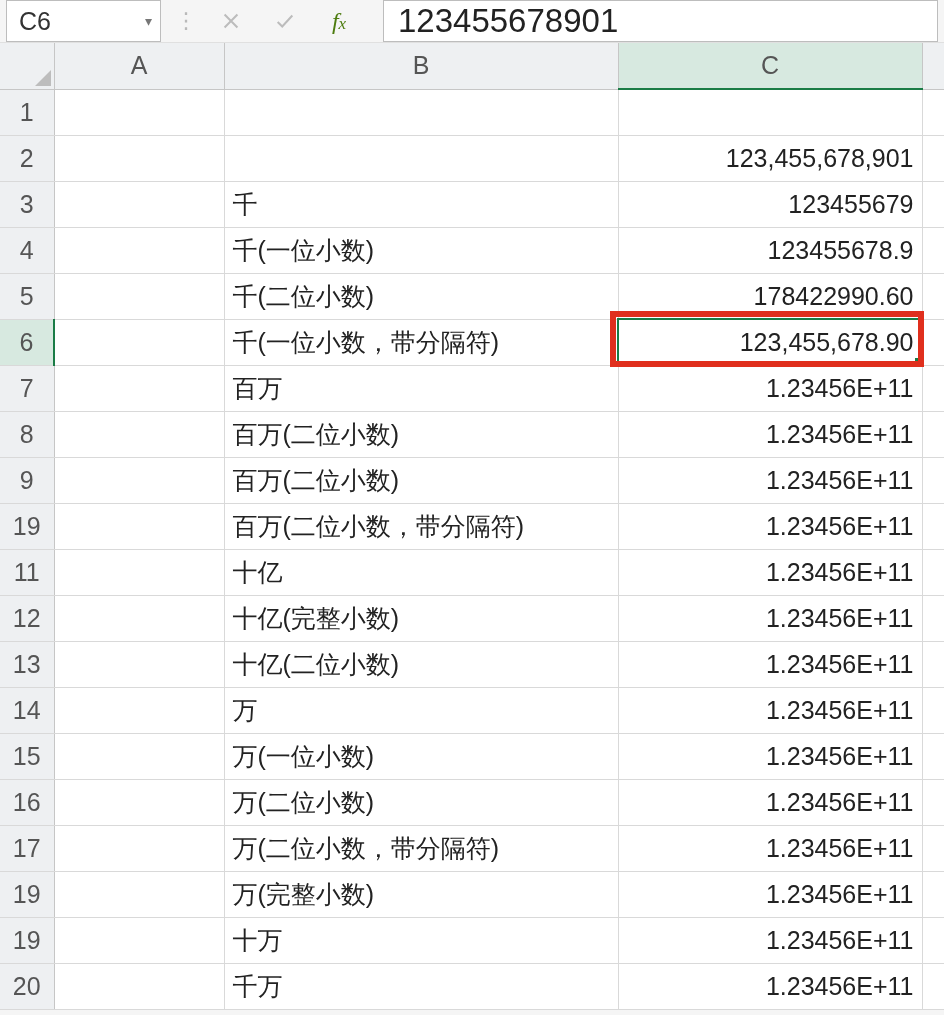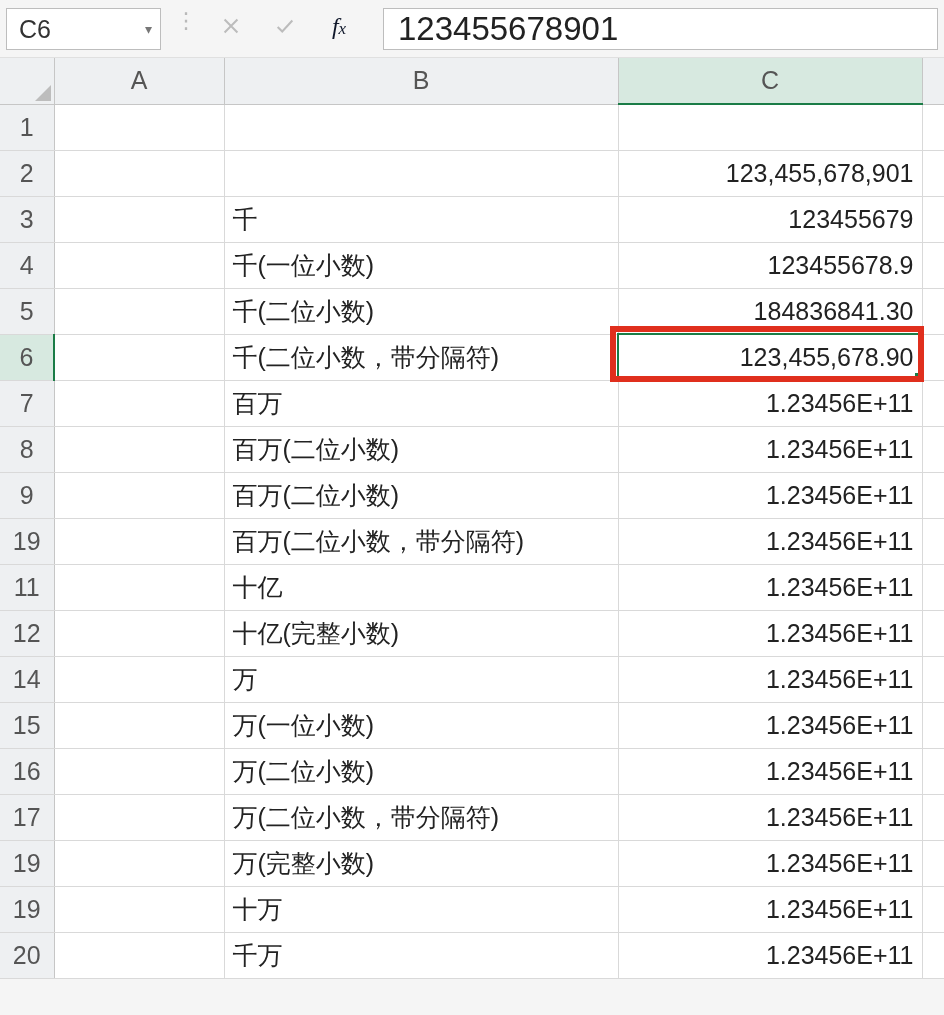--- a/index.html
+++ b/index.html
@@ -5,21 +5,22 @@
   * { box-sizing: border-box; margin: 0; padding: 0; }
   body {
     font-family: "Segoe UI", Arial, sans-serif;
     background: #f5f5f5;
     width: 944px;
     height: 1015px;
     overflow: hidden;
   }
   .formula-bar {
     display: flex;
-    height: 58px;
+    align-items: center;
+    height: 43px;
     padding: 8px 6px;
     background: #f5f5f5;
     gap: 14px;
     border-bottom: 1px solid #e0e0e0;
   }
   .name-box {
     width: 155px;
     height: 42px;
     background: #fff;
     border: 1px solid #bdbdbd;
@@ -46,21 +47,21 @@
     align-items: center;
     justify-content: center;
     color: #bcbcbc;
     font-size: 22px;
   }
   .fb-btn svg { width: 22px; height: 22px; }
   .fx-label {
     font-style: italic;
     font-family: "Times New Roman", serif;
     font-size: 24px;
-    color: #0f172a;
+    color: #4d7c0f;
   }
   .formula-input {
     flex: 1;
     height: 42px;
     background: #fff;
     border: 1px solid #bdbdbd;
     padding: 0 14px;
     font-size: 33px;
     color: #222;
     display: flex;
@@ -229,27 +230,27 @@
           <th class="rowhdr">4</th>
           <td class="cell col-a"></td>
           <td class="cell col-b">千(一位小数)</td>
           <td class="cell col-c">123455678.9</td>
           <td class="cell"></td>
         </tr>
         <tr>
           <th class="rowhdr">5</th>
           <td class="cell col-a"></td>
           <td class="cell col-b">千(二位小数)</td>
-          <td class="cell col-c">184836841.30</td>
+          <td class="cell col-c">178422990.60</td>
           <td class="cell"></td>
         </tr>
         <tr>
           <th class="rowhdr active">6</th>
           <td class="cell col-a"></td>
-          <td class="cell col-b">千(二位小数，带分隔符)</td>
+          <td class="cell col-b">千(一位小数，带分隔符)</td>
           <td class="cell col-c selected" id="selected-cell">123,455,678.90</td>
           <td class="cell"></td>
         </tr>
         <tr>
           <th class="rowhdr">7</th>
           <td class="cell col-a"></td>
           <td class="cell col-b">百万</td>
           <td class="cell col-c">1.23456E+11</td>
           <td class="cell"></td>
         </tr>
@@ -278,20 +279,27 @@
           <th class="rowhdr">11</th>
           <td class="cell col-a"></td>
           <td class="cell col-b">十亿</td>
           <td class="cell col-c">1.23456E+11</td>
           <td class="cell"></td>
         </tr>
         <tr>
           <th class="rowhdr">12</th>
           <td class="cell col-a"></td>
           <td class="cell col-b">十亿(完整小数)</td>
+          <td class="cell col-c">1.23456E+11</td>
+          <td class="cell"></td>
+        </tr>
+        <tr>
+          <th class="rowhdr">13</th>
+          <td class="cell col-a"></td>
+          <td class="cell col-b">十亿(二位小数)</td>
           <td class="cell col-c">1.23456E+11</td>
           <td class="cell"></td>
         </tr>
         <tr>
           <th class="rowhdr">14</th>
           <td class="cell col-a"></td>
           <td class="cell col-b">万</td>
           <td class="cell col-c">1.23456E+11</td>
           <td class="cell"></td>
         </tr>

